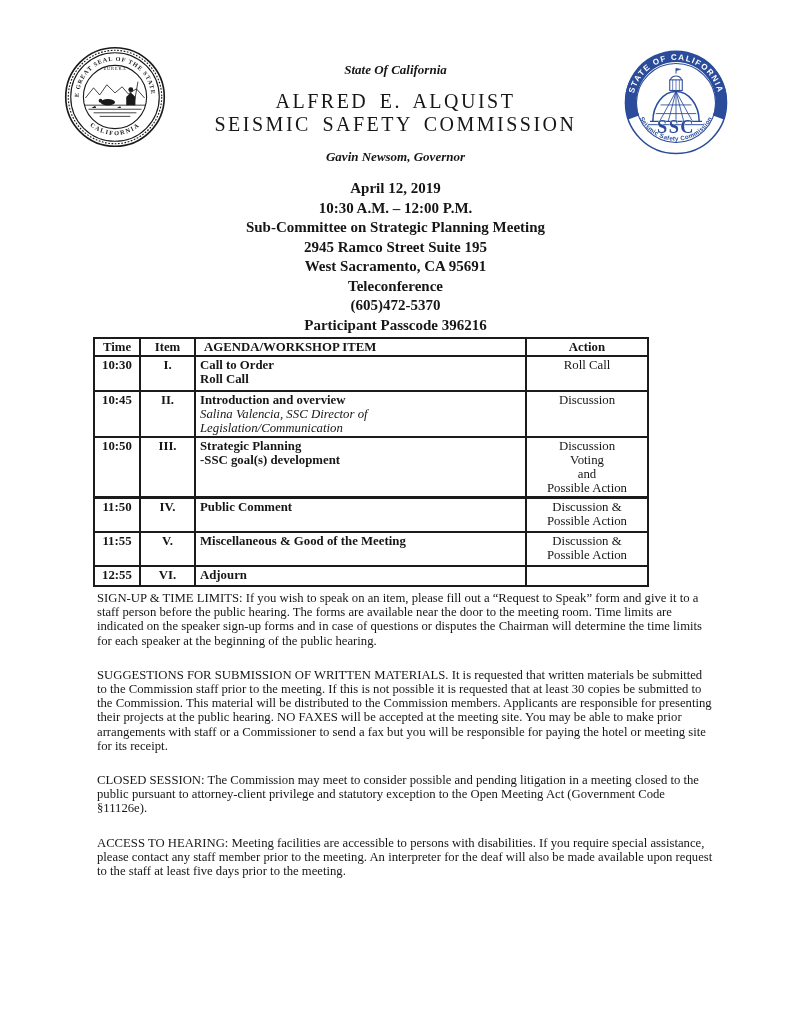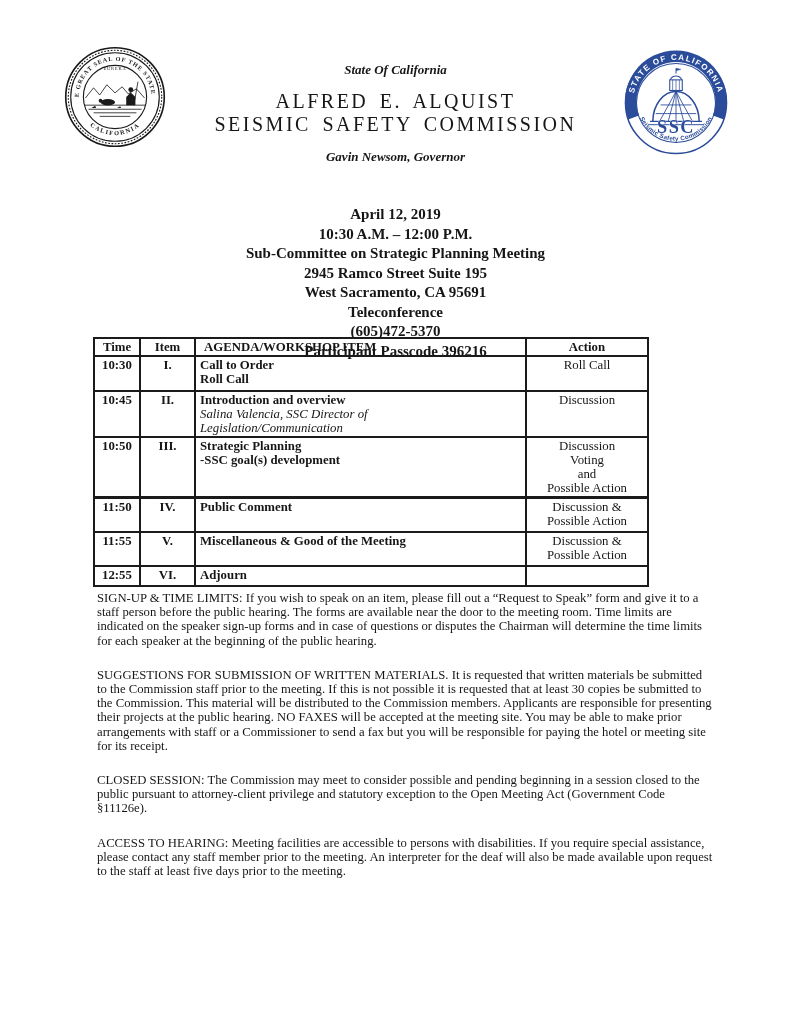--- a/index.html
+++ b/index.html
@@ -9,21 +9,21 @@
   }
   
   .seal-left{position:absolute;left:64px;top:46px;width:102px;height:102px;}
   .logo-right{position:absolute;left:623px;top:50px;width:106px;height:106px;}
   .header-center{position:absolute;left:140px;right:140px;top:62px;text-align:center;}
   .supertitle{font-size:13px;font-weight:bold;font-style:italic;}
   .main-title{margin-top:12px;font-size:20px;line-height:23px;letter-spacing:2.5px;word-spacing:4px;}
   .governor{margin-top:13px;font-size:13px;font-weight:bold;font-style:italic;}
   
   .meeting-info{position:absolute;left:0;right:0;top:179px;text-align:center;
-    font-weight:bold;font-size:15px;line-height:19.5px;margin-top:26px;}
+    font-weight:bold;font-size:15px;line-height:19.5px;}
   
   table.agenda{position:absolute;left:93px;top:337px;width:556px;border-collapse:collapse;
     table-layout:fixed;font-size:12.8px;line-height:14px;}
   table.agenda th,table.agenda td{border:2px solid #1b1b1b;padding:1px 4px;vertical-align:top;}
   table.agenda th{font-weight:bold;text-align:center;height:14px;}
   table.agenda th.agenda-h{text-align:left;padding-left:8px;border-radius:8px;}
   td.time-cell,td.item-cell{text-align:center;font-weight:bold;}
   td.agenda-cell{font-weight:bold;padding-left:8px;}
   td.agenda-cell .i{font-weight:normal;font-style:italic;}
   td.action-cell{text-align:center;font-weight:normal;}
@@ -208,17 +208,17 @@
           <div>Adjourn</div>
         </td>
         <td class="action-cell"></td>
       </tr>
     </tbody>
   </table>
 
   <div class="notices">
     <p>SIGN-UP &amp; TIME LIMITS: If you wish to speak on an item, please fill out a “Request to Speak” form and give it to a staff person before the public hearing.  The forms are available near the door to the meeting room. Time limits are indicated on the speaker sign-up forms and in case of questions or disputes the Chairman will determine the time limits for each speaker at the beginning of the public hearing.</p>
     <p>SUGGESTIONS FOR SUBMISSION OF WRITTEN MATERIALS.  It is requested that written materials be submitted to the Commission staff prior to the meeting.  If this is not possible it is requested that at least 30 copies be submitted to the Commission.  This material will be distributed to the Commission members.  Applicants are responsible for presenting their projects at the public hearing.  NO FAXES will be accepted at the meeting site.  You may be able to make prior arrangements with staff or a Commissioner to send a fax but you will be responsible for paying the hotel or meeting site for its receipt.</p>
-    <p>CLOSED SESSION: The Commission may meet to consider possible and pending beginning in a session closed to the public pursuant to attorney-client privilege and statutory exception to the Open Meeting Act (Government Code §11126e).</p>
+    <p>CLOSED SESSION: The Commission may meet to consider possible and pending litigation in a meeting closed to the public pursuant to attorney-client privilege and statutory exception to the Open Meeting Act (Government Code §11126e).</p>
     <p>ACCESS TO HEARING:  Meeting facilities are accessible to persons with disabilities.  If you require special assistance, please contact any staff member prior to the meeting.  An interpreter for the deaf will also be made available upon request to the staff at least five days prior to the meeting.</p>
   </div>
 
 </div>
 
 </body></html>

